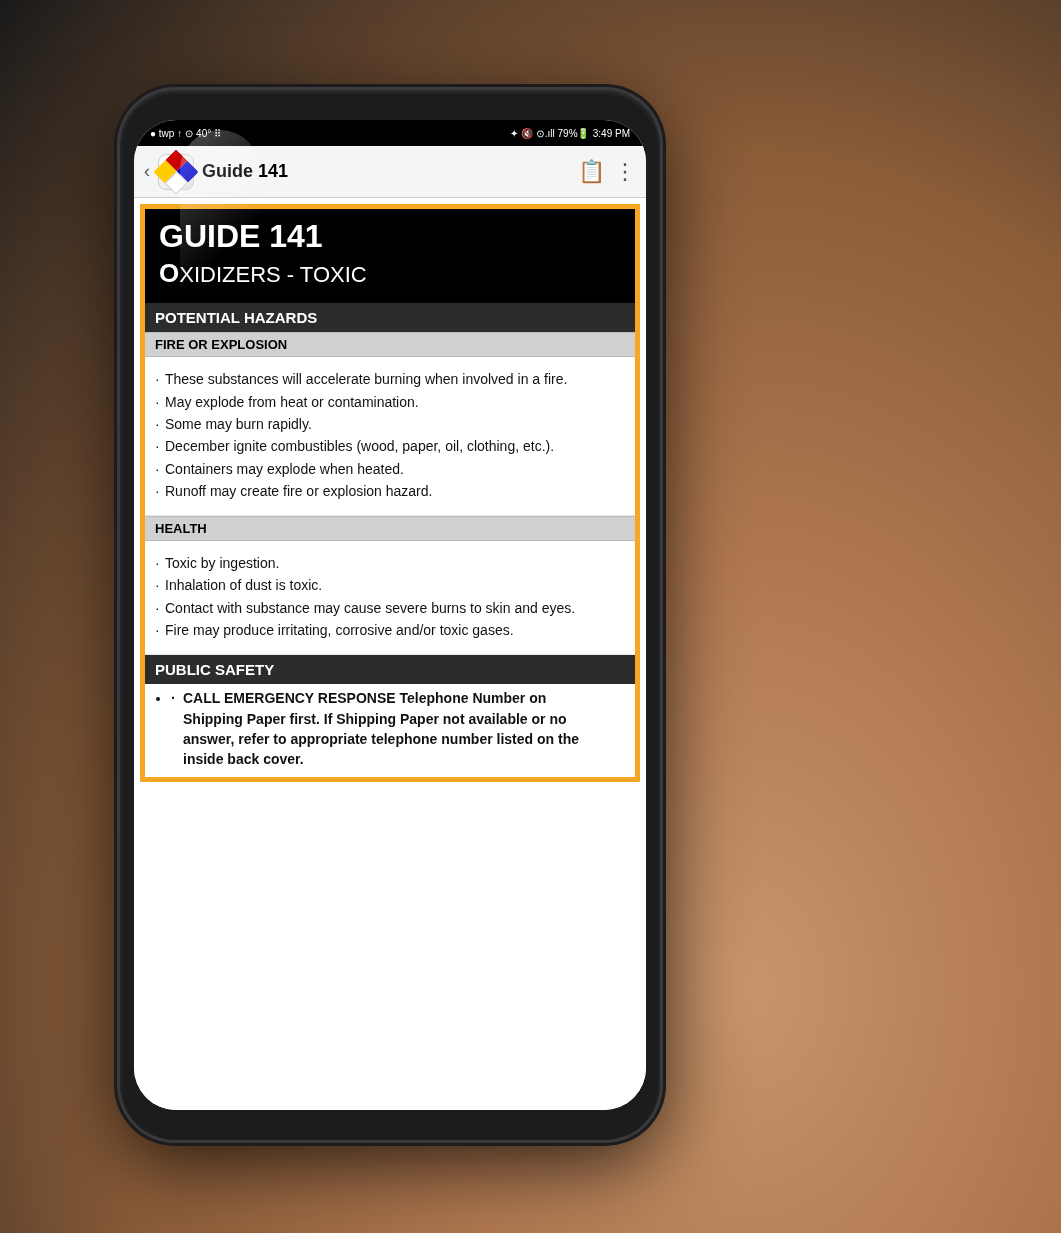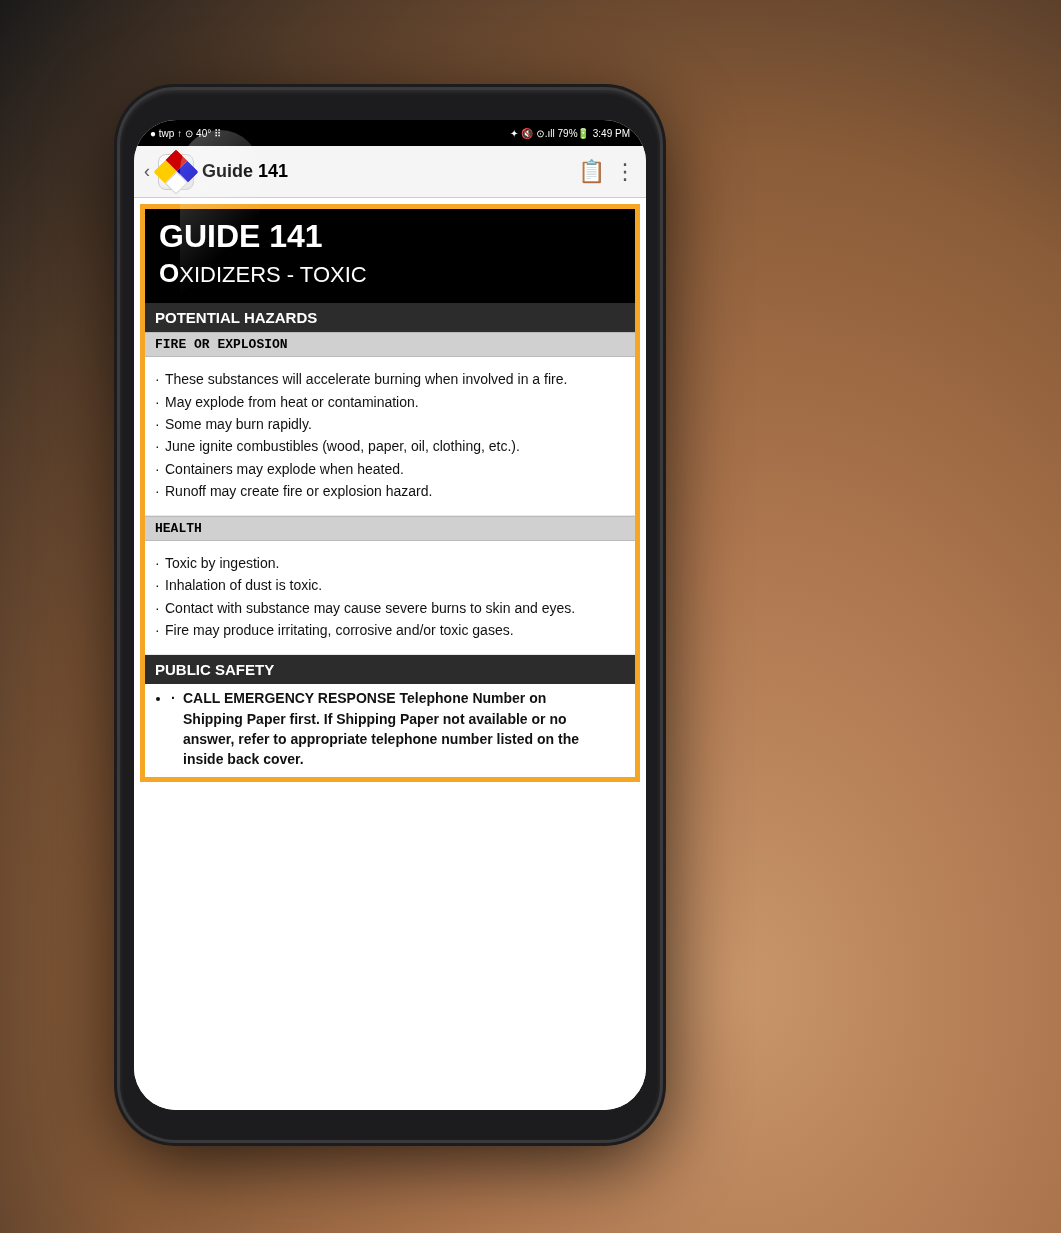--- a/index.html
+++ b/index.html
@@ -186,21 +186,20 @@
     }
 
     .subsection-header {
       background: #d0d0d0;
       color: #000;
       font-size: 13px;
       font-weight: bold;
       padding: 4px 10px;
       border-top: 1px solid #bbb;
       border-bottom: 1px solid #bbb;
-      font-family: Liberation Mono, monospace;
     }
 
     
     .content-text {
       padding: 12px 10px;
       font-size: 14px;
       line-height: 1.5;
       color: #111;
       border-bottom: 1px solid #e8e8e8;
     }
@@ -328,21 +327,21 @@
           </div>
 
           <div class="section-header">POTENTIAL HAZARDS</div>
 
           <div class="subsection-header">FIRE OR EXPLOSION</div>
           <div class="content-text">
             <ul>
               <li>These substances will accelerate burning when involved in a fire.</li>
               <li>May explode from heat or contamination.</li>
               <li>Some may burn rapidly.</li>
-              <li>June ignite combustibles (wood, paper, oil, clothing, etc.).</li>
+              <li>December ignite combustibles (wood, paper, oil, clothing, etc.).</li>
               <li>Containers may explode when heated.</li>
               <li>Runoff may create fire or explosion hazard.</li>
             </ul>
           </div>
 
           <div class="subsection-header">HEALTH</div>
           <div class="content-text">
             <ul>
               <li>Toxic by ingestion.</li>
               <li>Inhalation of dust is toxic.</li>

